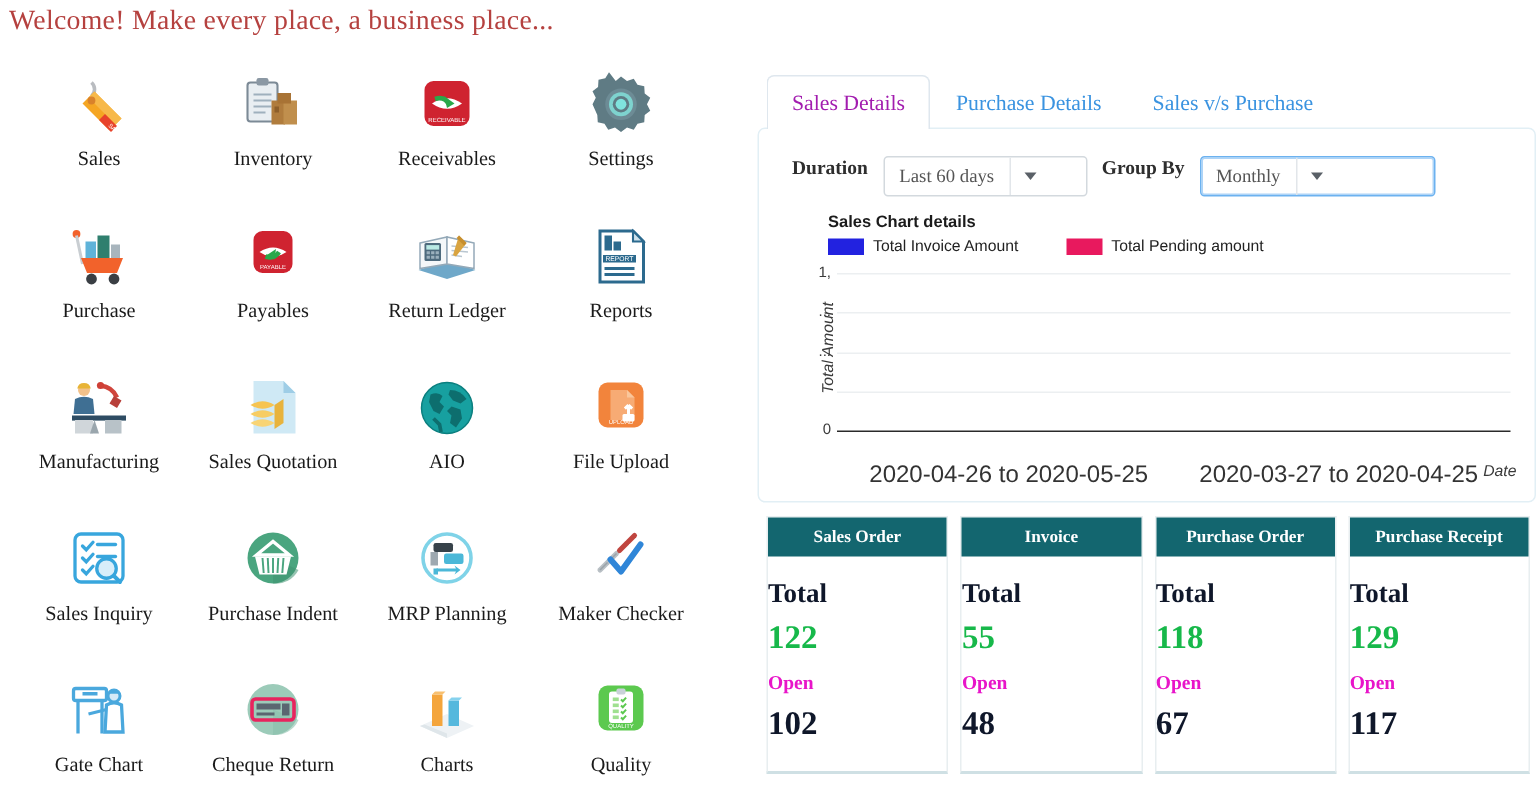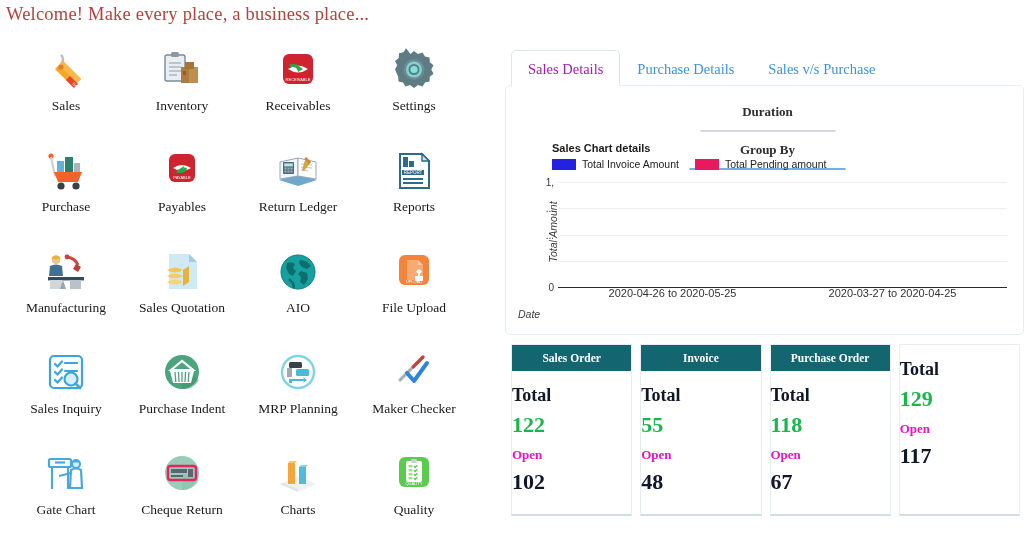--- a/index.html
+++ b/index.html
@@ -92,25 +92,24 @@
     margin-top: -1px;
     border: 1px solid #e2eff5;
     border-radius: 5px;
     background: #ffffff;
     height: 250px;
     padding: 10px 12px 6px 12px;
   }
 
   
   .filter-row {
-    display: flex; align-items: center;
+    display: flex; 
     gap: 10px;
     padding: 8px 4px 6px 10px;
     height: 42px;
-    flex-direction: column;
   }
   .filter-label {
     font-family: "Liberation Serif", serif;
     font-weight: bold;
     font-size: 13px;
     color: #2e2e2e;
     white-space: nowrap;
   }
   .select-box {
     display: flex; align-items: stretch;
@@ -150,21 +149,21 @@
     margin: 4px 0 0 0;
     height: 180px;
   }
   .chart-title {
     position: absolute; left: 34px; top: 0;
     font-size: 11px; font-weight: bold; color: #1b1b1b;
     font-family: "Liberation Sans", sans-serif;
   }
   .legend {
     position: absolute; left: 34px; top: 16px;
-    display: flex; align-items: center; gap: 16px;
+    display: flex; align-items: center; gap: 32px;
   }
   .legend .item { display: flex; align-items: center; gap: 6px; }
   .legend .sw { width: 24px; height: 11px; display: block; }
   .legend .lt {
     font-size: 10.5px; color: #222;
     font-family: "Liberation Sans", sans-serif;
     white-space: nowrap;
   }
 
   .plot {
@@ -193,29 +192,29 @@
     transform: translateY(-50%);
     white-space: nowrap;
   }
   .bargroup {
     position: absolute; bottom: 0;
     display: flex; align-items: flex-end; gap: 1px;
   }
   .bar { width: 14px; }
   .xtick {
     position: absolute; top: 100%;
-    margin-top: 0;
-    font-size: 11px; color: #333;
+    margin-top: 21px;
+    font-size: 16px; color: #333;
     font-family: "Liberation Sans", sans-serif;
     transform: translateX(-50%);
     white-space: nowrap;
   }
   .xlabel {
     position: absolute; bottom: 2px; left: 0; right: 0;
-    text-align: left;
+    text-align: right;
     font-size: 10.5px; font-style: italic; color: #3a3a3a;
     font-family: "Liberation Sans", sans-serif;
     margin-top: 16px;
   }
 
   
   .cards {
     display: flex; gap: 8px;
     margin-top: 9px;
     padding: 0 4px 0 6px;
@@ -702,20 +701,21 @@
         <div class="num-open">48</div>
       </div>
       <div class="card">
         <div class="chead">Purchase Order</div>
         <div class="lbl-total">Total</div>
         <div class="num-total">118</div>
         <div class="lbl-open">Open</div>
         <div class="num-open">67</div>
       </div>
       <div class="card">
+        <div class="chead">Purchase Receipt</div>
         <div class="lbl-total">Total</div>
         <div class="num-total">129</div>
         <div class="lbl-open">Open</div>
         <div class="num-open">117</div>
       </div>
     </div>
 
   </div>
 </div>
 

